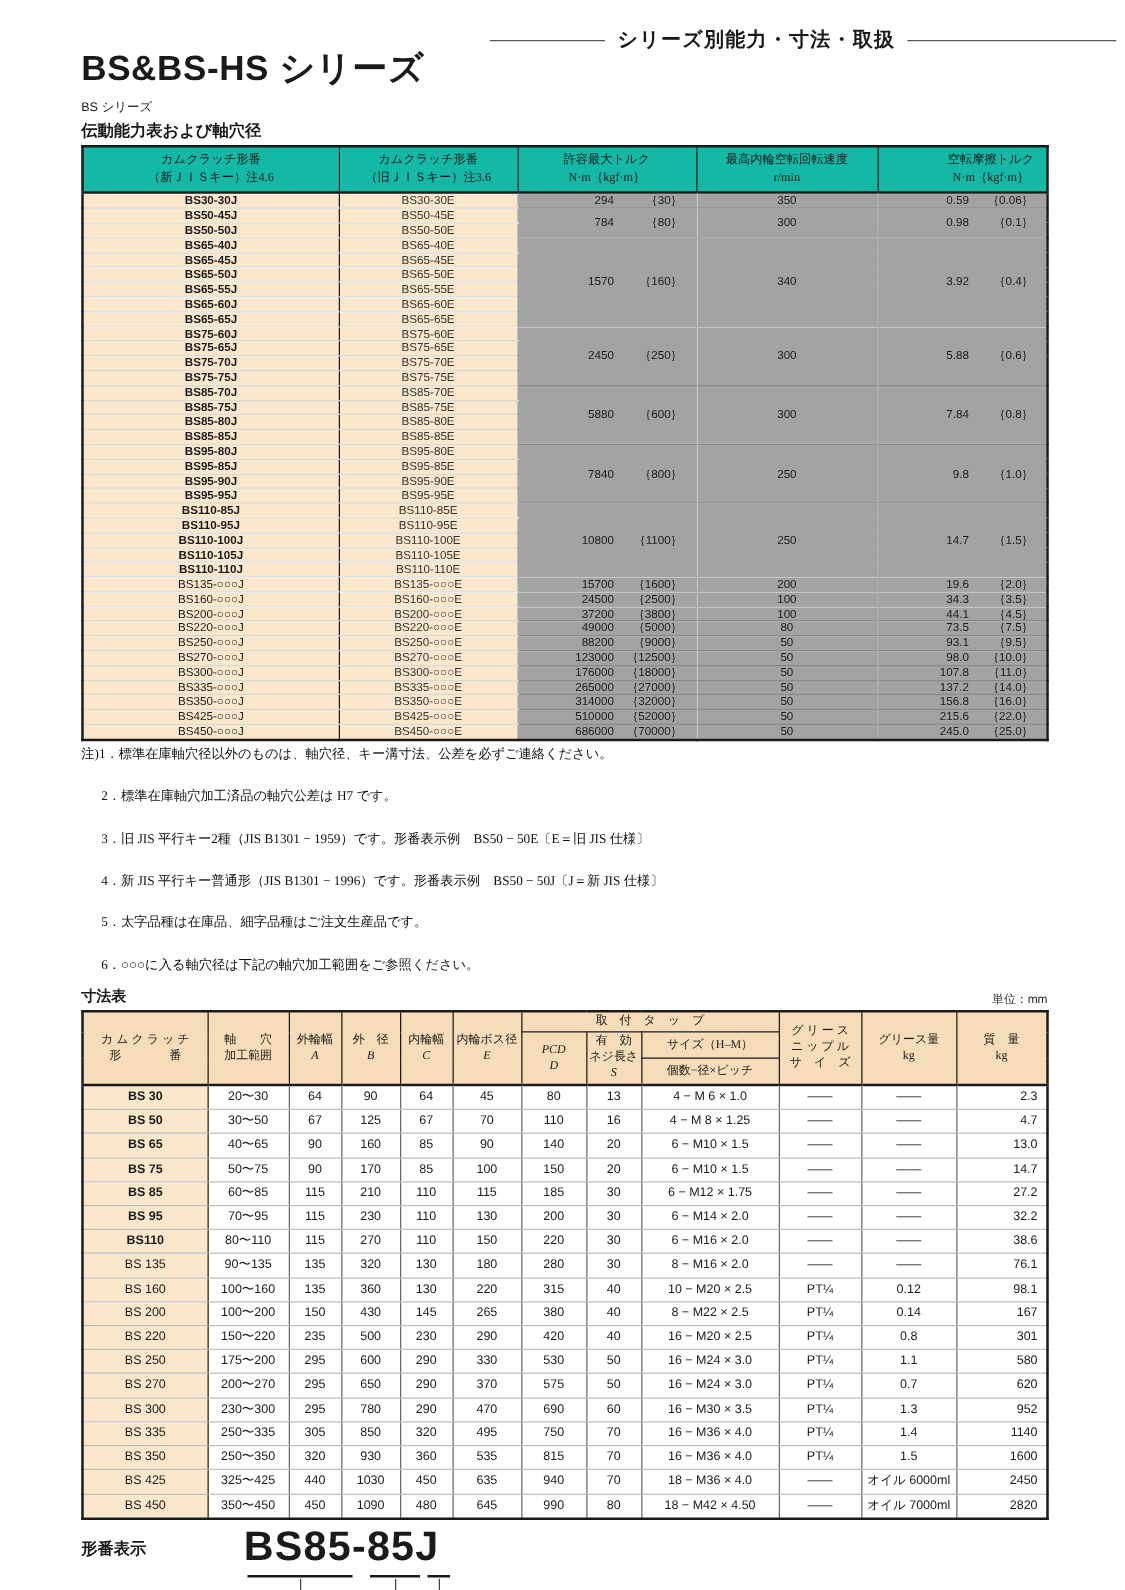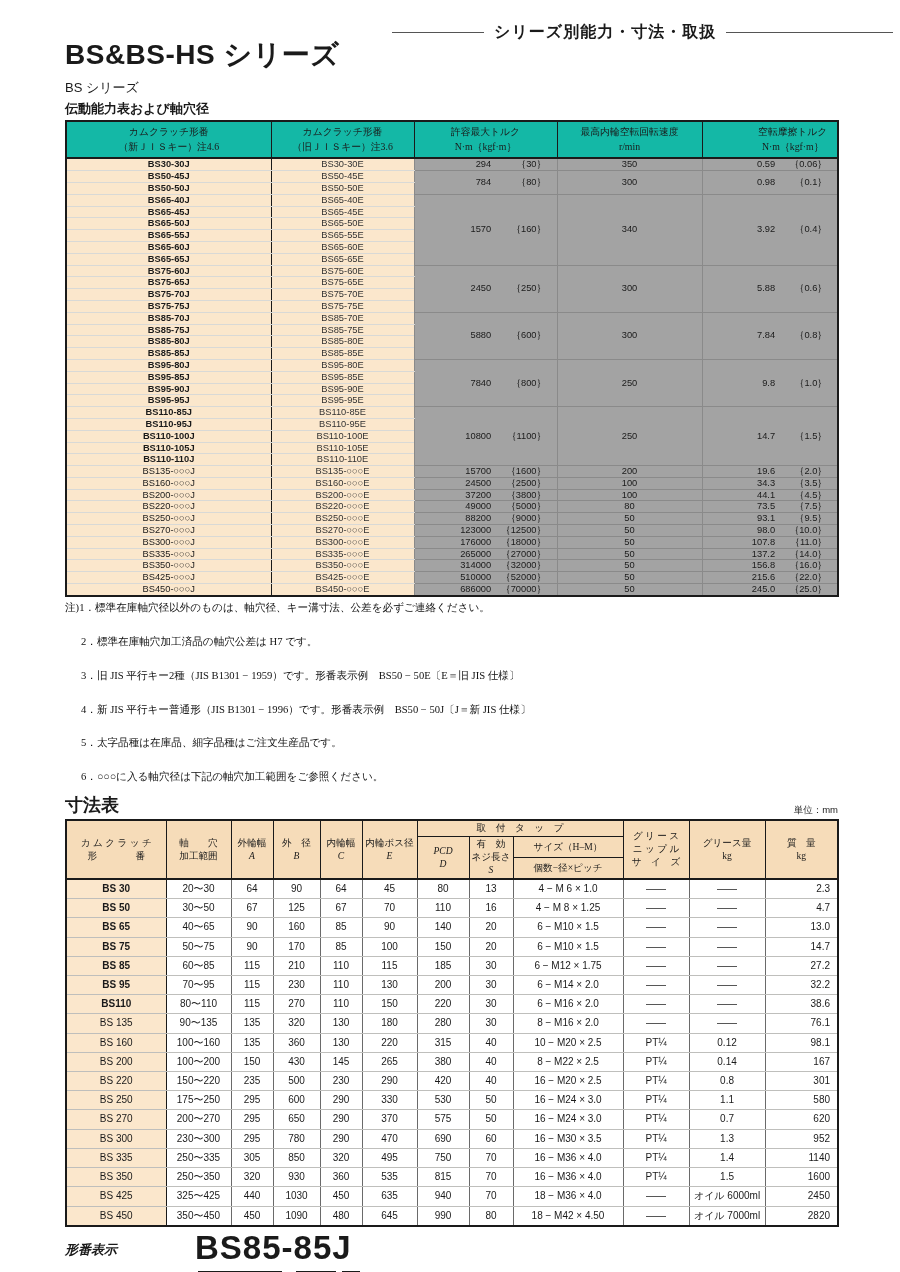--- a/index.html
+++ b/index.html
@@ -11,21 +11,21 @@
   .content{padding:0 62px 0 65px;}
 
   
   .series-header{position:absolute; top:22px; left:392px; right:7px; display:flex; align-items:center;}
   .series-header .rule{height:1px; background:#555;}
   .series-header .rule.left{width:92px;}
   .series-header .rule.right{flex:1;}
   .series-header .tab-text{font-weight:bold; font-size:16px; padding:0 10px; letter-spacing:1px; white-space:nowrap;}
 
   .title{margin:36px 0 0; font-size:28px; font-weight:bold; letter-spacing:.5px;}
-  .subtitle{margin:5px 0 0; font-size:13px;}
+  .subtitle{margin:5px 0 0; font-size:10px;}
   .sec-heading{margin:3px 0 2px; font-size:13px; font-weight:bold;}
 
   
   table.cap{width:772px; border-collapse:collapse; table-layout:fixed; border:2px solid #1a1a1a; margin-top:2px;}
   table.cap th{
     background:#14b8a6; font-weight:normal; font-size:9.8px; line-height:1.5;
     border-right:1px solid #1a1a1a; border-bottom:2px solid #1a1a1a; padding:3px 2px;
     font-family:"Liberation Serif","DejaVu Serif",serif;
   }
   table.cap th:last-child{border-right:none;padding-left:48px;}
@@ -40,41 +40,41 @@
   table.cap td.v .kg{display:inline-block; width:42%; text-align:right; padding-right:5px; box-sizing:border-box;}
   table.cap td.v.c{text-align:center;}
 
   
   .notes{margin-top:4px; font-size:10.6px; line-height:13.9px; font-family:"Liberation Serif","DejaVu Serif",serif; color:#111;}
   .notes .ln{white-space:nowrap;}
   .notes .ln.ind{padding-left:16px;margin-top:20px;}
 
   
   .dim-head-row{display:flex; justify-content:space-between; align-items:flex-end; margin-top:9px; margin-bottom:2px;}
-  .dim-head-row .h{font-size:18px; font-weight:bold;}
+  .dim-head-row .h{font-size:12px; font-weight:bold;}
   .dim-head-row .u{font-size:9.5px; color:#222;}
 
   
   table.dim{width:772px; border-collapse:collapse; table-layout:fixed; border:2px solid #1a1a1a; font-size:10px;}
   table.dim th{
     background:#f6dcb9; font-weight:normal; font-size:9.6px; line-height:1.35;
     border:1px solid #1a1a1a; padding:1px 1px; text-align:center;
     font-family:"Liberation Serif","DejaVu Serif",serif;
   }
   table.dim thead tr:last-child th, table.dim thead th[rowspan="3"], table.dim thead th.hb{border-bottom:2px solid #1a1a1a;}
   table.dim td{height:18.2px; line-height:18.2px; text-align:center; border-bottom:1px solid #bfbfbc; border-right:1px solid #6a6a6a; padding:0 2px; white-space:nowrap; overflow:hidden;}
   table.dim td:last-child{border-right:none;}
   table.dim td.model{background:#fbe7cc; border-right:1px solid #1a1a1a;}
   table.dim td.model.b{font-weight:bold;}
   table.dim td.mass{text-align:right; padding-right:7px;}
   .var{font-style:italic; font-family:"Liberation Serif","DejaVu Serif",serif;}
 
   
   .code-section{position:relative; height:100px; margin-top:8px;}
-  .code-label{position:absolute; left:0; top:6px; font-size:13px; font-weight:bold;font-style:italic;}
+  .code-label{position:absolute; left:0; top:6px; font-size:13px; font-weight:bold;}
   .code-text{position:absolute; left:130px; top:-6px; font-size:33px; font-weight:bold; letter-spacing:1px;}
   .useg{position:absolute; height:2px; background:#1a1a1a; top:36px;}
   .useg1{left:133px; width:84px;}
   .useg2{left:231px; width:40px;}
   .useg3{left:277px; width:18px;}
   .conn{position:absolute; border-left:1px solid #444; border-bottom:1px solid #444;}
   .connJ{left:286px; top:39px; width:26px; height:10px;}
   .conn85{left:251px; top:39px; width:61px; height:31px;}
   .connBS{left:175px; top:39px; width:137px; height:52px;}
   .callout{position:absolute; font-size:11px; white-space:nowrap;}
@@ -524,21 +524,21 @@
             <td>290</td>
             <td>420</td>
             <td>40</td>
             <td>16 − M20 × 2.5</td>
             <td>PT¼</td>
             <td>0.8</td>
             <td class="mass">301</td>
           </tr>
           <tr>
             <td class="model">BS 250</td>
-            <td>175〜250</td>
+            <td>175〜200</td>
             <td>295</td>
             <td>600</td>
             <td>290</td>
             <td>330</td>
             <td>530</td>
             <td>50</td>
             <td>16 − M24 × 3.0</td>
             <td>PT¼</td>
             <td>1.1</td>
             <td class="mass">580</td>

